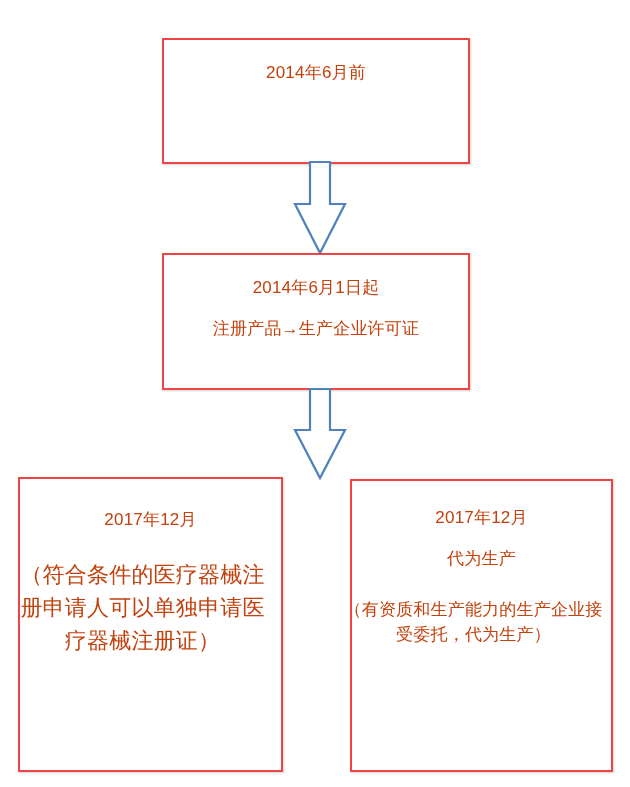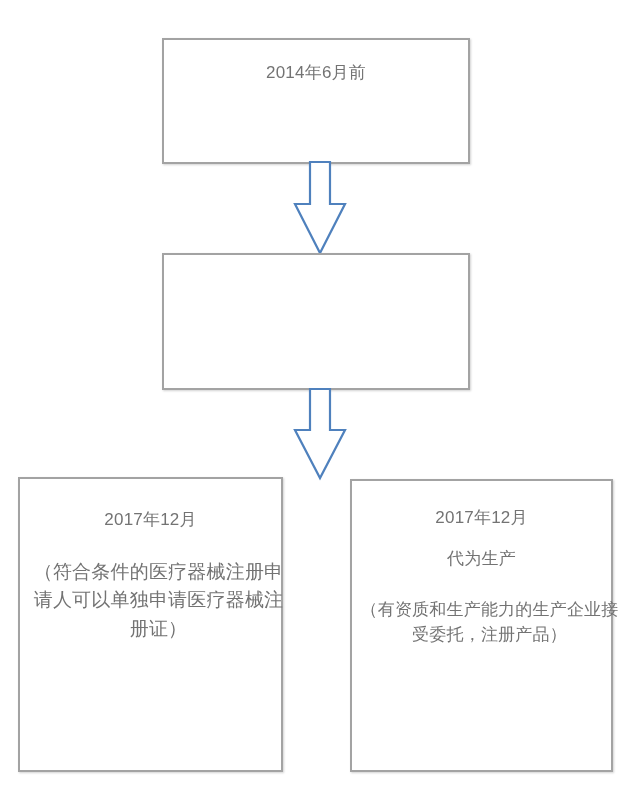--- a/index.html
+++ b/index.html
@@ -19,27 +19,27 @@
   .canvas {
     position: absolute;
     inset: 0;
   }
 
   
   .node {
     position: absolute;
     box-sizing: border-box;
     background: #ffffff;
-    border: 2px solid #a3a3a3;
+    border: 2px solid #ef4444;
     display: flex;
     flex-direction: column;
-    align-items: flex-start;
+    align-items: flex-end;
     justify-content: flex-start;
     text-align: center;
-    color: #737373;
+    color: #c2410c;
     box-shadow: 1px 1px 2px rgba(0,0,0,0.18);
   }
 
   .node .line {
     display: block;
     width: 100%;
     line-height: 1.35;
     font-size: 17px;
     letter-spacing: 0.2px;
   }
@@ -85,21 +85,21 @@
   }
 
   #node-bottom-left .line.body,
   #node-bottom-right .line.body {
     margin-top: 26px;
     line-height: 1.5;
     padding: 0 8px;
   }
 
   #node-bottom-left .line.body {
-    font-size: 19px;
+    font-size: 22px;
   }
   #node-bottom-right .line.body {
     font-size: 17px;
   }
 
   
   .arrow {
     position: absolute;
   }
   .arrow svg {
@@ -136,32 +136,34 @@
     <span class="line heading">2014年6月前</span>
   </div>
 
   <div class="arrow" id="arrow-top-mid">
     <svg viewBox="0 0 52 92" width="52" height="92" aria-hidden="true">
       <polygon class="arrow-shape" points="16,0 36,0 36,42 51,42 26,91 1,42 16,42"></polygon>
     </svg>
   </div>
 
   <div class="node" id="node-mid">
+    <span class="line heading">2014年6月1日起</span>
+    <span class="line spaced">注册产品→生产企业许可证</span>
   </div>
 
   <div class="arrow" id="arrow-mid-bottom">
     <svg viewBox="0 0 52 90" width="52" height="90" aria-hidden="true">
       <polygon class="arrow-shape" points="16,0 36,0 36,41 51,41 26,89 1,41 16,41"></polygon>
     </svg>
   </div>
 
   <div class="node" id="node-bottom-left">
     <span class="line heading">2017年12月</span>
     <span class="line body">（符合条件的医疗器械注册申请人可以单独申请医疗器械注册证）</span>
   </div>
 
   <div class="node" id="node-bottom-right">
     <span class="line heading">2017年12月</span>
     <span class="line spaced">代为生产</span>
-    <span class="line body">（有资质和生产能力的生产企业接受委托，注册产品）</span>
+    <span class="line body">（有资质和生产能力的生产企业接受委托，代为生产）</span>
   </div>
 
 </div>
 
 </body></html>

